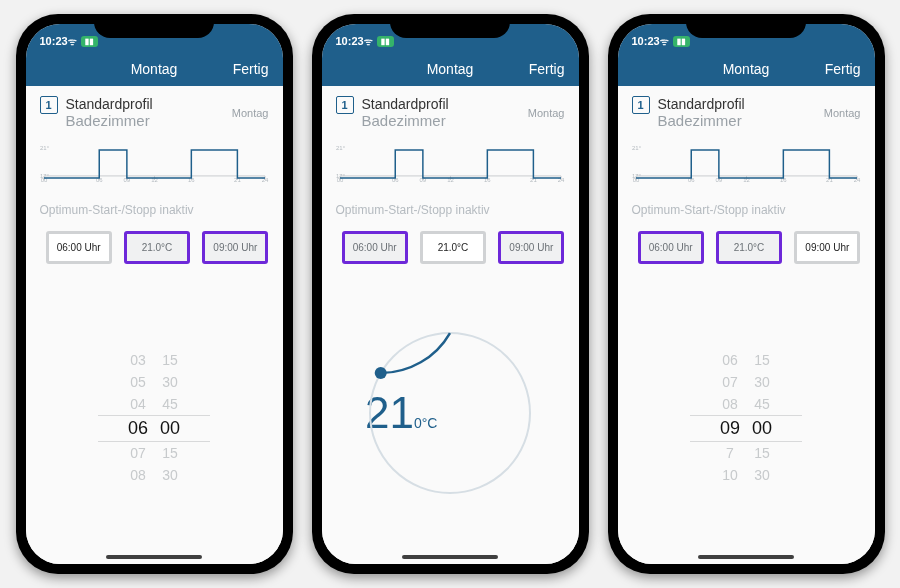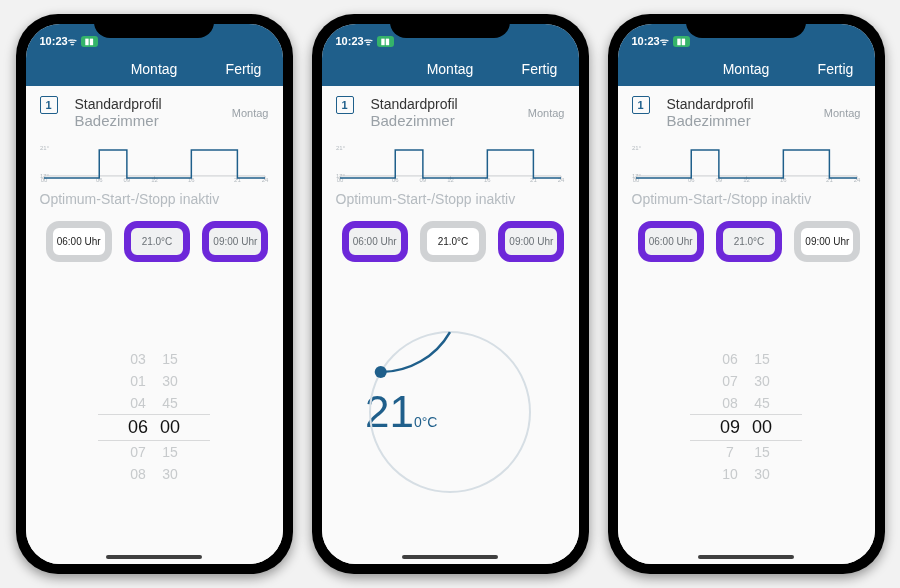--- a/index.html
+++ b/index.html
@@ -19,33 +19,33 @@
     width:120px; height:24px; background:#000; border-bottom-left-radius:16px; border-bottom-right-radius:16px; z-index:5;
   }
   .header { background:#1f5f8b; color:#fff; padding-top:6px; }
   .statusbar { height:22px; display:flex; justify-content:flex-start; align-items:center; padding:0 14px; font-size:11px; font-weight:600;}
   .status-right { display:flex; gap:4px; align-items:center; }
   .wifi, .batt { font-size:10px; opacity:.9; }
   .batt-pill { background:#35b36a; color:#fff; font-size:8px; padding:1px 4px; border-radius:3px; }
   .navbar { height:34px; display:flex; justify-content:space-between; align-items:center; padding:0 14px; font-size:14px; }
   .nav-left { width:50px; }
   .nav-title { font-weight:500; }
-  .nav-right { width:50px; text-align:center; font-weight:400; }
+  .nav-right { width:50px; text-align:right; font-weight:400; }
   .content { flex:1; background:#fafafa; overflow:hidden; display:flex; flex-direction:column; }
   .profile-head { display:flex; align-items:flex-start; padding:10px 14px 2px; gap:8px; }
   .profile-num { width:18px; height:18px; border:1px solid #1f5f8b; color:#1f5f8b; font-size:11px; font-weight:600; display:flex; align-items:center; justify-content:center; border-radius:2px; }
-  .profile-texts { flex:1;margin-left:9px; }
+  .profile-texts { flex:1; }
   .profile-title { font-size:14px; color:#333; font-weight:500; }
   .profile-sub { font-size:15px; color:#9aa1a7; }
   .profile-day { font-size:11px; color:#9aa1a7; align-self:center; }
   .chart-wrap { padding:4px 14px 2px; }
   .chart { width:100%; height:48px; }
-  .optimum { font-size:14px; color:#b5bbc0; padding:2px 14px 8px; }
+  .optimum { font-size:12px; color:#b5bbc0; padding:2px 14px 8px;margin-top:12px; }
   .seg-row { display:flex; gap:6px; padding:6px 14px 8px; }
-  .seg { flex:1; text-align:center; font-size:10px; color:#6a7075; background:#f0f1f2; border:7px solid #6d28d9; border-radius:13px; padding:8px 2px;margin-left:6px; }
+  .seg { flex:1; text-align:center; font-size:10px; color:#6a7075; background:#f0f1f2; border:3px solid #6d28d9; border-radius:3px; padding:8px 2px;margin-left:6px; }
   .seg.active { background:#fff; border-color:#d0d2d4; color:#222; font-weight:500; }
   .picker-area { flex:1; display:flex; align-items:center; justify-content:center; padding:10px 14px 20px; }
   .wheel { display:flex; gap:12px;margin-top:8px; }
   .wheel-col { display:flex; flex-direction:column; align-items:center; gap:6px; font-variant-numeric: tabular-nums; }
   .wheel-col span { font-size:14px; color:#c7cacc; }
   .wheel-col span.sel { font-size:18px; color:#111; font-weight:500; position:relative; }
   .wheel-col span.sel::before { content:""; position:absolute; left:-30px; right:-30px; top:-3px; border-top:1px solid #d8d9da; }
   .wheel-col span.sel::after  { content:""; position:absolute; left:-30px; right:-30px; bottom:-3px; border-bottom:1px solid #d8d9da; }
   .dial-wrap { position:relative; width:170px; height:170px; display:flex; align-items:center; justify-content:flex-start; }
   .dial-svg { position:absolute; inset:0; }
@@ -109,21 +109,21 @@
         <div class="seg-row">
           <div class="seg active">06:00 Uhr</div>
             <div class="seg ">21.0°C</div>
             <div class="seg ">09:00 Uhr</div>
         </div>
         <div class="picker-area">
           <div class="wheel">
 
     <div class="wheel-col">
       <span class="">03</span>
-                <span class="">01</span>
+                <span class="">05</span>
                 <span class="">04</span>
                 <span class="sel">06</span>
                 <span class="">07</span>
                 <span class="">08</span>
     </div>
 
     <div class="wheel-col">
       <span class="">15</span>
                 <span class="">30</span>
                 <span class="">45</span>

